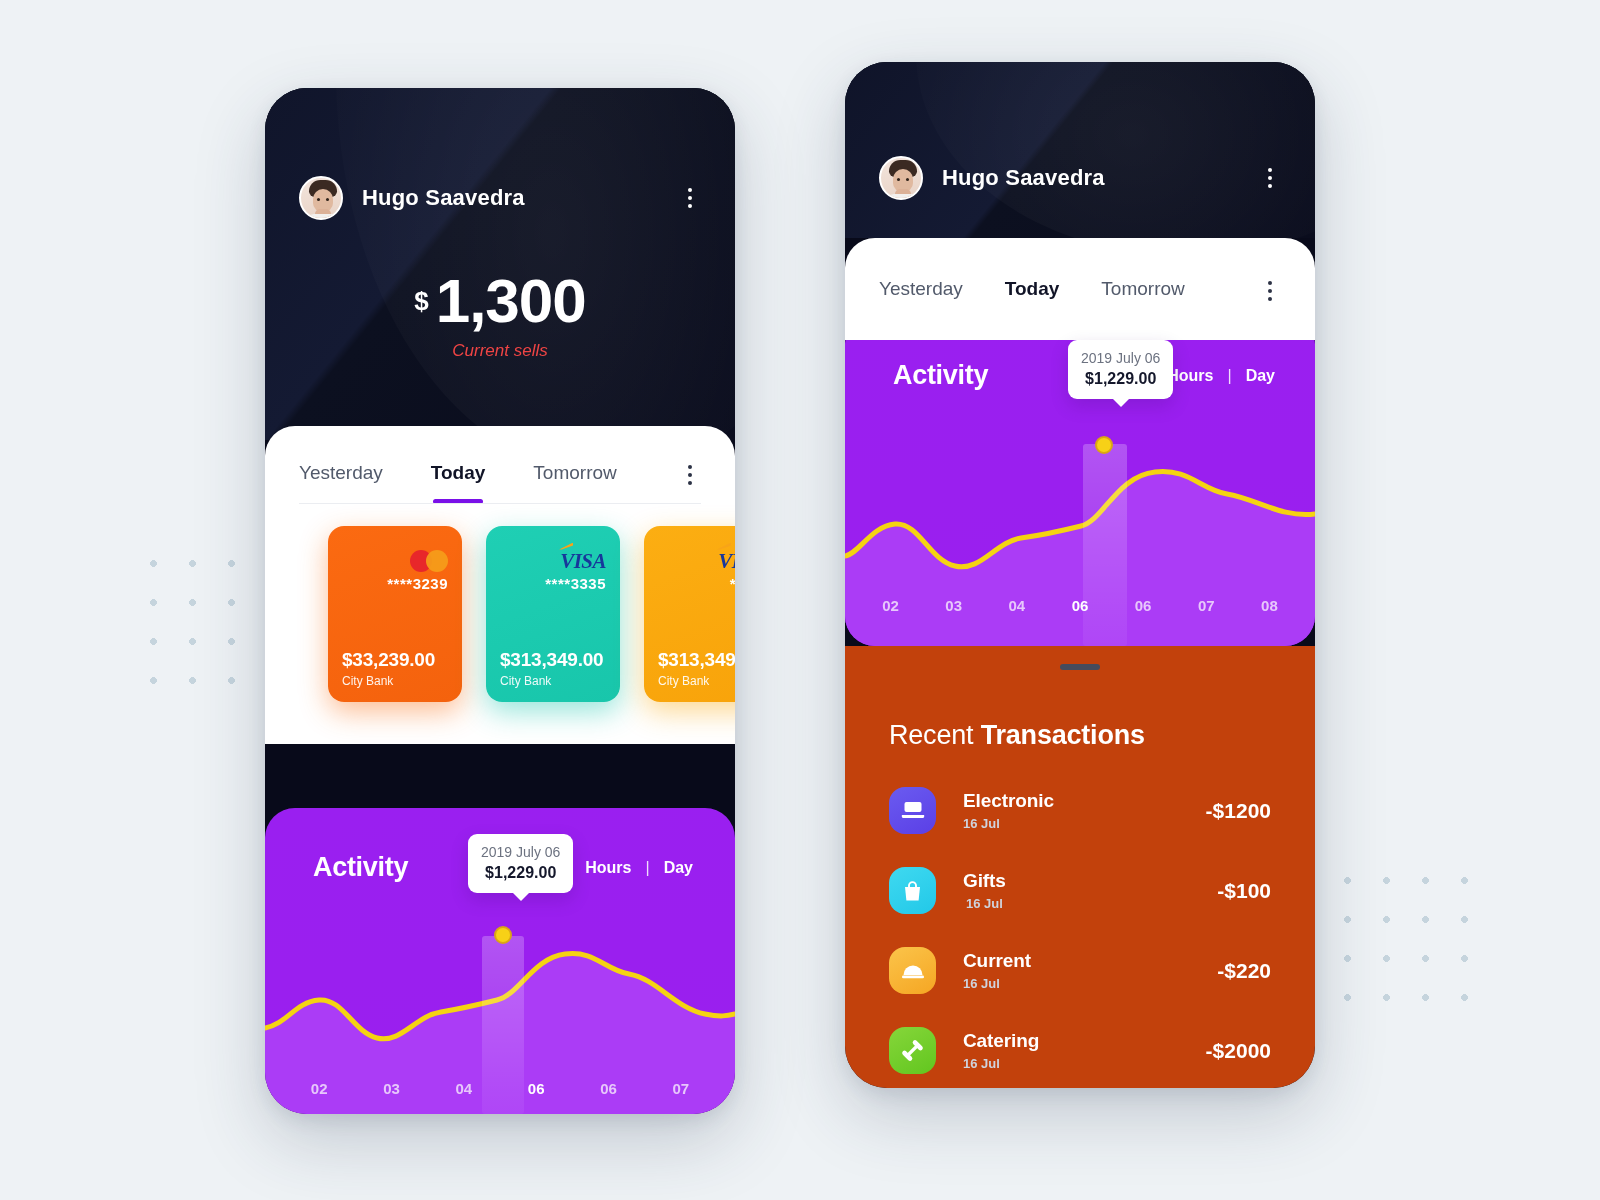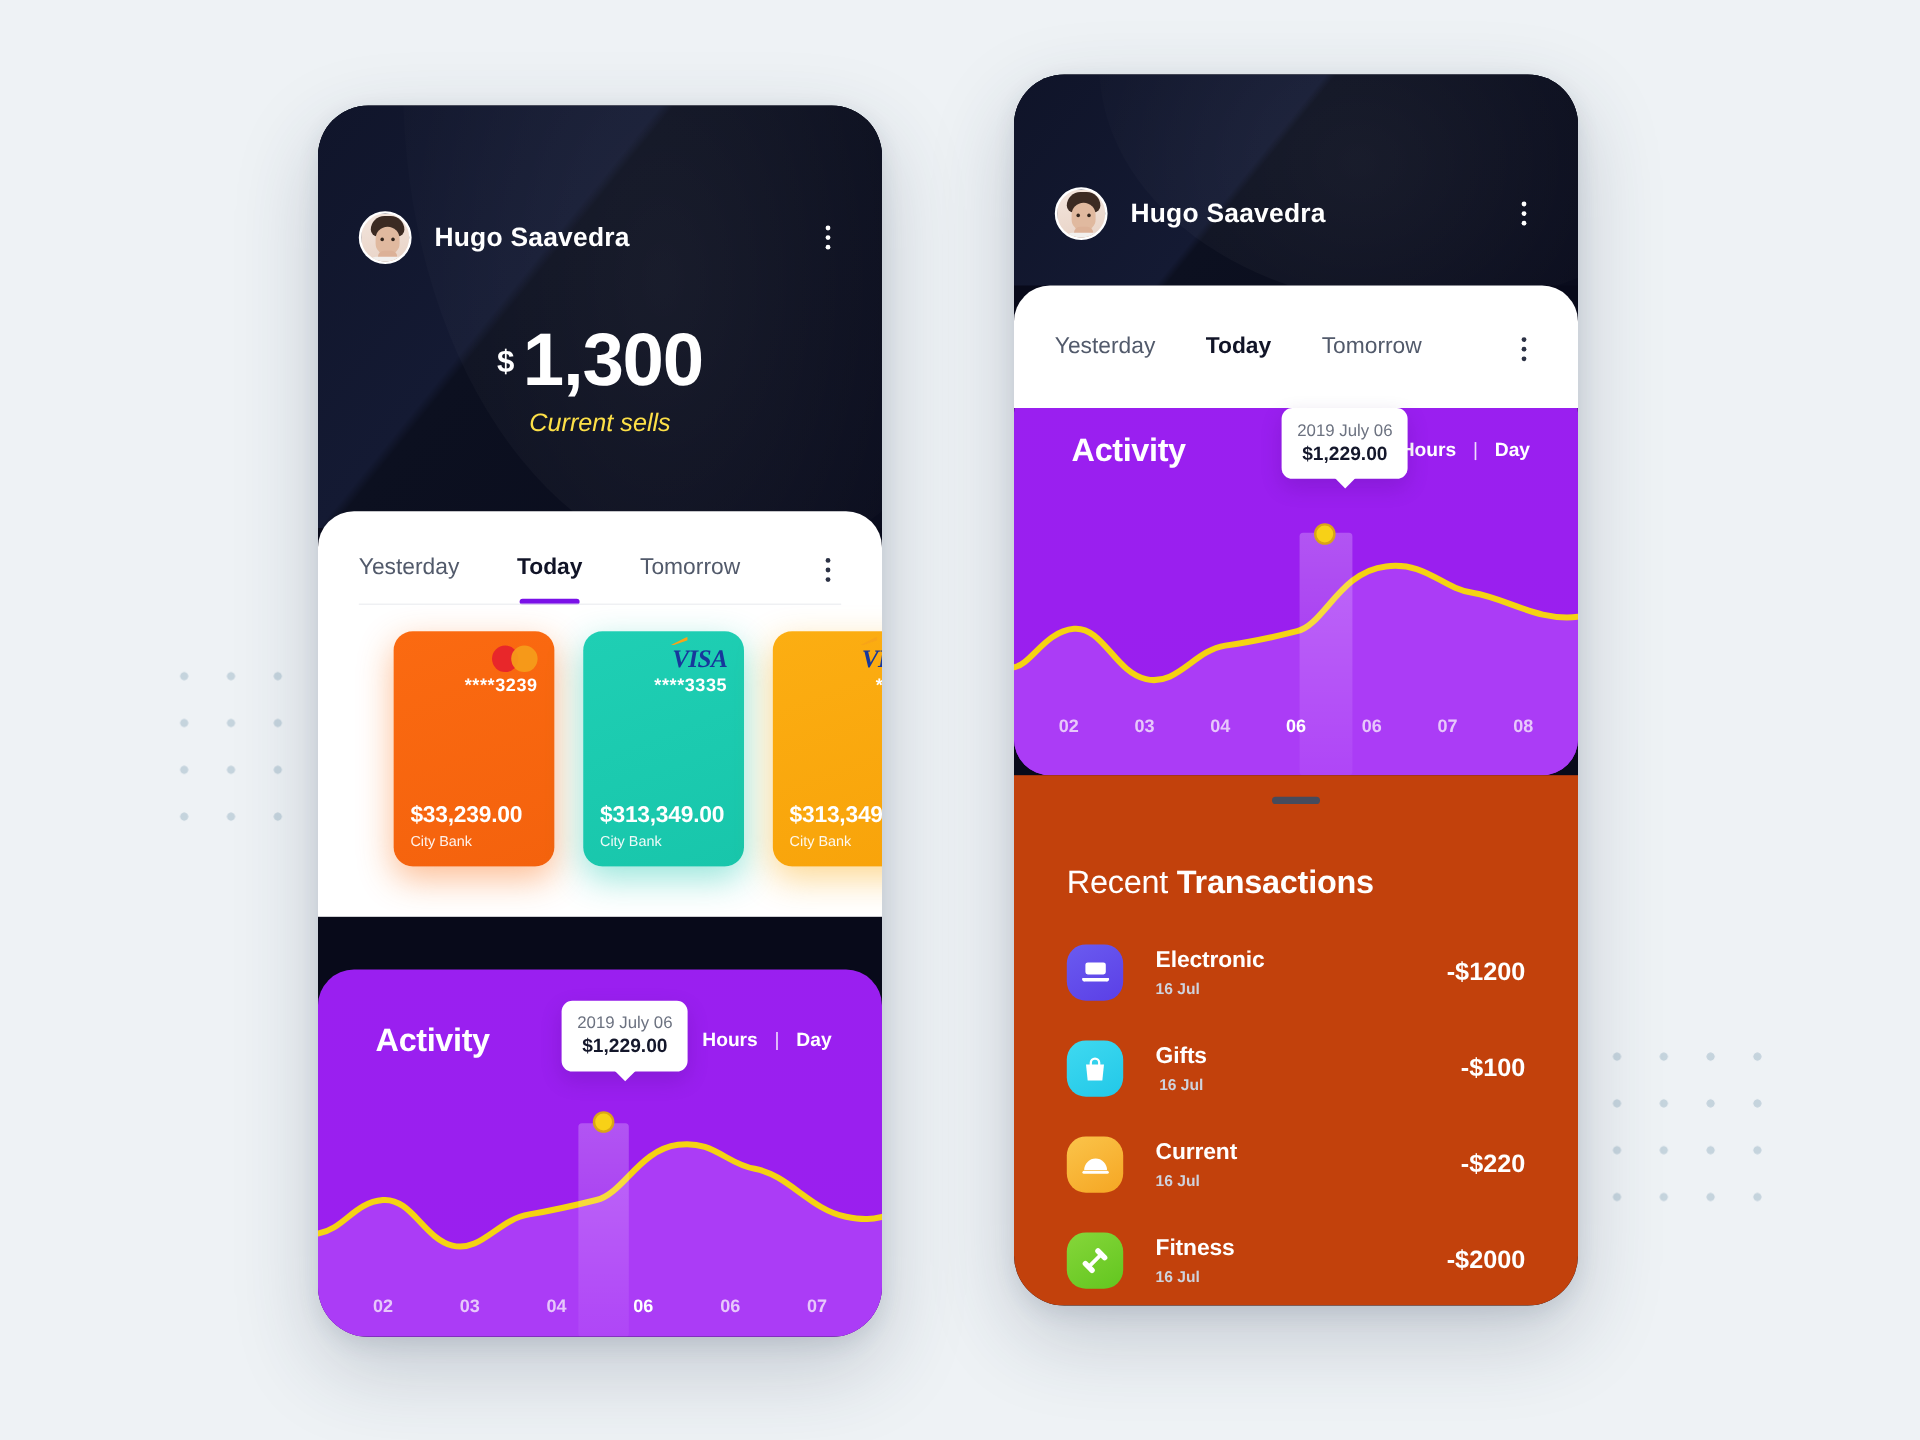--- a/index.html
+++ b/index.html
@@ -85,21 +85,21 @@
   }
   .kebab i { display:block; width:4px; height:4px; border-radius:50%; background:#fff; }
 
   .amount-wrap { position:relative; z-index:3; text-align:center; }
   .amount-line {
     display:flex; align-items:flex-start; justify-content:center; gap:7px; color:#fff;
   }
   .amount-cur { font-size:26px; font-weight:700; margin-top:16px; }
   .amount-val { font-size:62px; font-weight:800; letter-spacing:-1px; line-height:1; }
   .amount-sub {
-    margin-top:9px; color:#fde047; font-size:21px; font-style:italic; font-weight:400;
+    margin-top:9px; color:#ef4444; font-size:17px; font-style:italic; font-weight:400;
   }
 
   
   .tab-sheet {
     position:relative; z-index:5;
     background:#fff;
     border-radius: 30px 30px 0 0;
   }
   .tabs {
     display:flex; position:relative;
@@ -116,22 +116,22 @@
   .tabs .kebab-dark { margin-left:auto; }
   .kebab-dark i { background:#2c3245; }
   .tabs-divider {
     position:absolute; left:0; right:0; bottom:-14px; height:1px; background:#ebedf1;
   }
 
   
   .cards-area { background:#fff; position:relative; overflow:hidden; }
   .cards-strip { display:flex; gap:24px; padding: 36px 0 42px 63px; }
   .bank-card {
-    width:134px; height:196px; border-radius:16px; flex:none;
-    padding:12px 14px 14px; position:relative;
+    width:134px; height:176px; border-radius:16px; flex:none;
+    padding:24px 14px 14px; position:relative;
     display:flex; flex-direction:column; color:#fff;
   }
   .bank-card.c-orange { background: linear-gradient(160deg,#fb6a11 0%,#f4620d 100%); box-shadow: 0 10px 28px rgba(250,110,20,.45); }
   .bank-card.c-teal   { background: linear-gradient(160deg,#1fcfb4 0%,#18c6ab 100%); box-shadow: 0 10px 28px rgba(26,200,175,.45); }
   .bank-card.c-amber  { background: linear-gradient(160deg,#fcae12 0%,#f8a30a 100%); box-shadow: 0 10px 28px rgba(250,170,18,.45); }
   .card-logo { height:22px; display:flex; align-items:center; justify-content:flex-end; }
   .mc { position:relative; width:38px; height:22px; }
   .mc span { position:absolute; top:0; width:22px; height:22px; border-radius:50%; }
   .mc .a { left:0; background:#e8272a; }
   .mc .b { left:16px; background:#f59c1a; mix-blend-mode:normal; opacity:.94; }
@@ -480,20 +480,20 @@
 
     <div class="txn-row" style="margin-top:33px;">
       <div class="txn-ico i-green">
         <svg width="23" height="23" viewBox="0 0 23 23">
           <path d="M6 17 L17 6" stroke="#fff" stroke-width="3.2" stroke-linecap="round"></path>
           <path d="M3.5 14 L9 19.5" stroke="#fff" stroke-width="4.6" stroke-linecap="round"></path>
           <path d="M14 3.5 L19.5 9" stroke="#fff" stroke-width="4.6" stroke-linecap="round"></path>
         </svg>
       </div>
       <div class="txn-meta">
-        <div class="txn-name">Fitness</div>
+        <div class="txn-name">Catering</div>
         <div class="txn-date">16 Jul</div>
       </div>
       <div class="txn-amt">-$2000</div>
     </div>
 
   </div>
 </div>
 
 </body></html>

